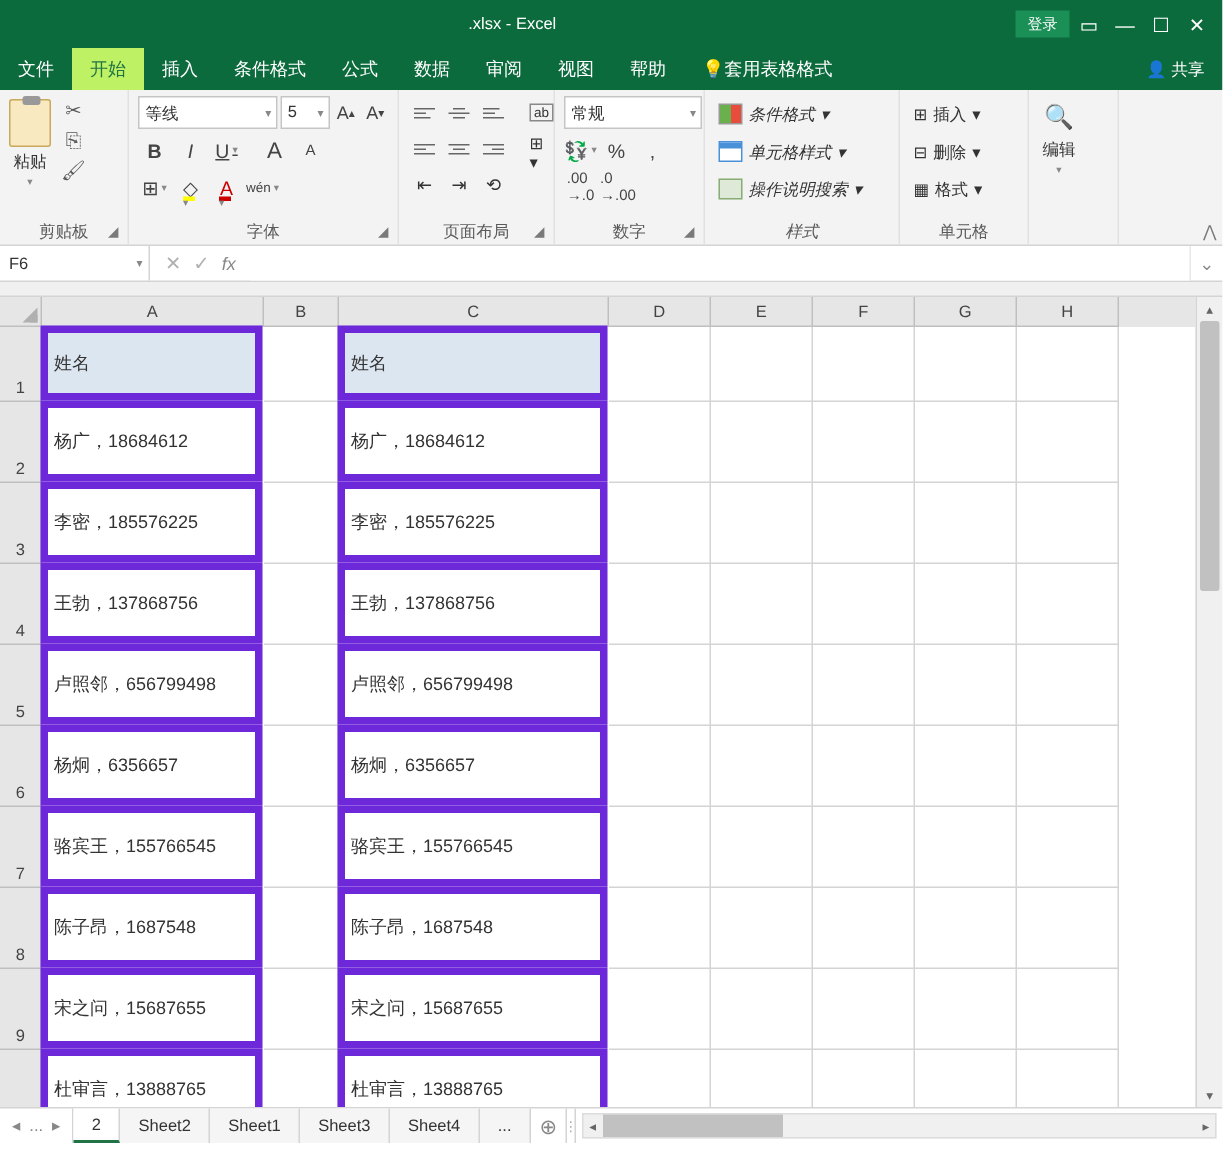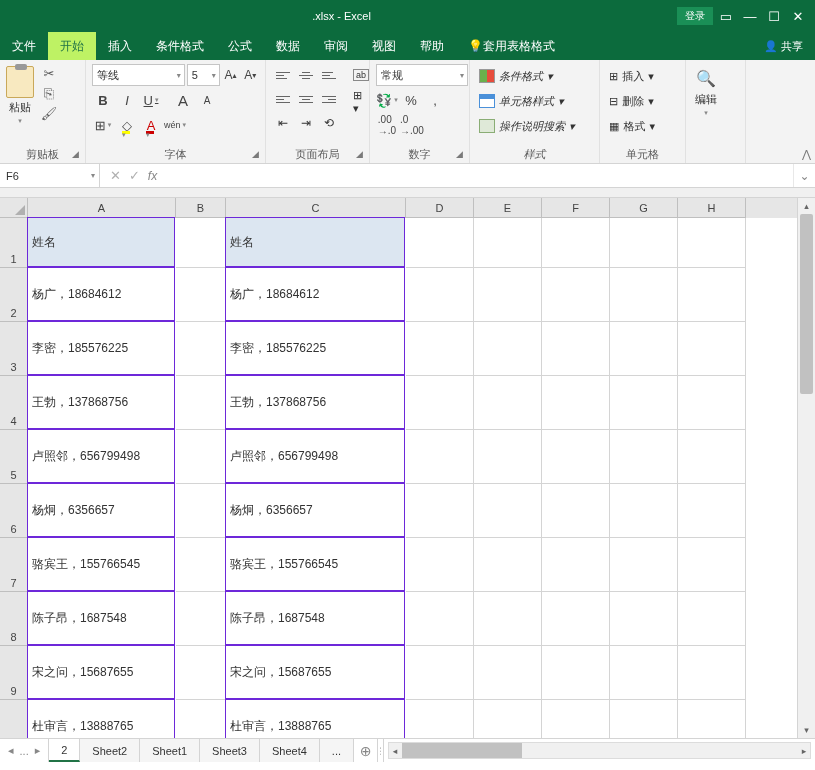--- a/index.html
+++ b/index.html
@@ -95,21 +95,21 @@
     .grid-main { flex:1; overflow:hidden;}
     .col-headers { display:flex; height:20px; background:#e6e6e6;}
     .corner { width:28px; border-right:1px solid #bfbfbf; border-bottom:1px solid #bfbfbf; background:#e6e6e6; position:relative;}
     .corner::after{content:"";position:absolute;right:2px;bottom:2px;border:5px solid transparent;border-right-color:#b0b0b0;border-bottom-color:#b0b0b0;}
     .col-h { border-right:1px solid #bfbfbf; border-bottom:1px solid #bfbfbf; display:flex; align-items:center; justify-content:center; font-size:11px; color:#444; background:#e6e6e6;}
     .rows-area { display:flex;}
     .row-headers { width:28px; background:#e6e6e6;}
     .row-h { border-right:1px solid #bfbfbf; border-bottom:1px solid #bfbfbf; display:flex; align-items:flex-end; justify-content:center; font-size:11px; color:#444; padding-bottom:2px;}
     .cells { position:relative;}
     .cell { position:absolute; border-right:1px solid #d4d4d4; border-bottom:1px solid #d4d4d4; font-size:12px; display:flex; align-items:center; padding:0 4px;}
-    .cell.bordered { border:1px solid #6d28d9; margin:-1px 0 16px -1px;}
+    .cell.bordered { border:5px solid #6d28d9; margin:-1px 0 16px -1px;}
     .cell.header-cell { background:#dce6f1;}
     .vscroll { width:18px; background:#f0f0f0; border-left:1px solid #d4d4d4; position:relative;}
     .vscroll-thumb { position:absolute; left:2px; right:2px; top:16px; height:180px; background:#c1c1c1; border-radius:2px;}
     .vscroll-arrow { position:absolute; left:0; right:0; height:16px; display:flex; align-items:center; justify-content:center; font-size:9px; color:#666;}
     
     .sheet-tabs { height:24px; border-top:1px solid #d4d4d4; display:flex; align-items:stretch; background:#fff;}
     .sheet-nav { display:flex; align-items:center; gap:6px; padding:0 8px; color:#888; font-size:11px; border-right:1px solid #d4d4d4;}
     .sheet-tab { padding:0 12px; display:flex; align-items:center; font-size:11px; border-right:1px solid #d4d4d4; background:#f5f5f5; cursor:pointer;}
     .sheet-tab.active { background:#fff; border-bottom:2px solid #217346;}
     .sheet-add { width:24px; display:flex; align-items:center; justify-content:center; color:#888; font-size:14px; border-right:1px solid #d4d4d4;}

